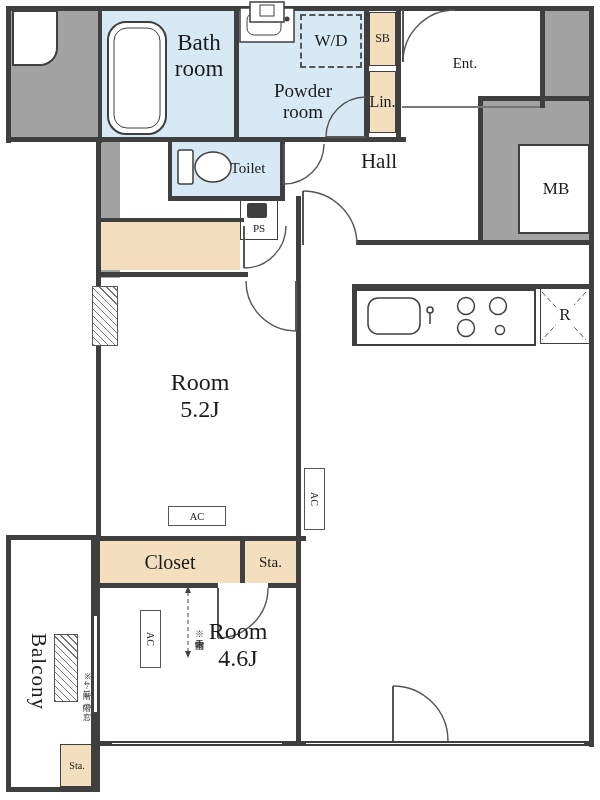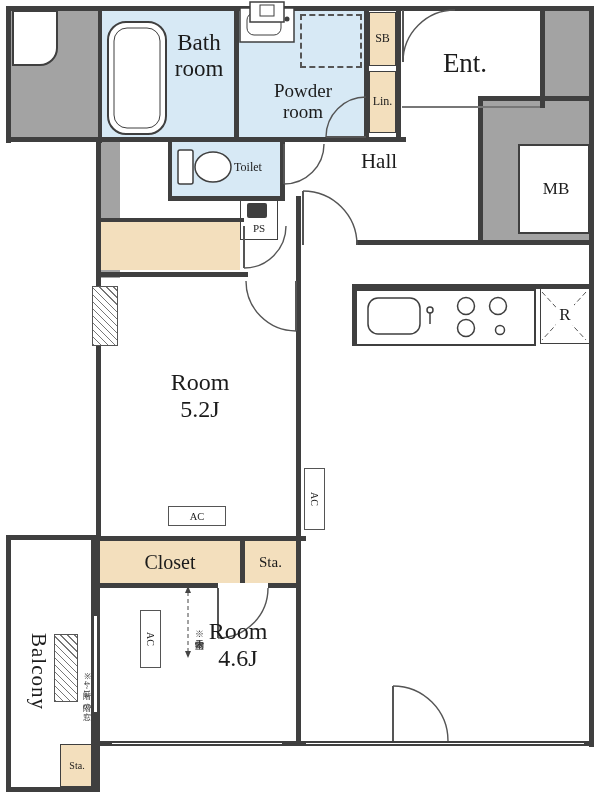--- a/index.html
+++ b/index.html
@@ -183,26 +183,27 @@
     <span>AC</span>
   </div>
   <div class="acbox vert" style="left:304px;top:468px;width:21px;height:62px;font-size:10px;">
     <span class="vert">AC</span>
   </div>
   <div class="acbox vert" style="left:140px;top:610px;width:21px;height:58px;font-size:10px;">
     <span class="vert">AC</span>
   </div>
 
   <div class="lbl" style="left:166px;top:30px;width:66px;height:50px;font-size:23px;flex-wrap:wrap;">Bath room</div>
+  <div class="lbl" style="left:300px;top:14px;width:62px;height:54px;font-size:17px;">W/D</div>
   <div class="lbl" style="left:369px;top:12px;width:27px;height:54px;font-size:12px;">SB</div>
-  <div class="lbl" style="left:369px;top:71px;width:27px;height:62px;font-size:12px;">Lin.</div>
-  <div class="lbl" style="left:430px;top:48px;width:70px;height:30px;font-size:27px;">Ent.</div>
+  <div class="lbl" style="left:369px;top:71px;width:27px;height:62px;font-size:16px;">Lin.</div>
+  <div class="lbl" style="left:430px;top:48px;width:70px;height:30px;font-size:15px;">Ent.</div>
   <div class="lbl" style="left:258px;top:76px;width:90px;height:50px;font-size:19px;flex-wrap:wrap;">Powder room</div>
   <div class="lbl" style="left:348px;top:148px;width:62px;height:28px;font-size:21px;">Hall</div>
-  <div class="lbl" style="left:218px;top:156px;width:60px;height:24px;font-size:12px;text-align:right;">Toilet</div>
+  <div class="lbl" style="left:218px;top:156px;width:60px;height:24px;font-size:15px;text-align:right;">Toilet</div>
   <div class="lbl" style="left:520px;top:176px;width:72px;height:26px;font-size:17px;">MB</div>
   <div class="lbl" style="left:240px;top:219px;width:38px;height:18px;font-size:11px;">PS</div>
   <div class="lbl" style="left:540px;top:302px;width:50px;height:26px;font-size:17px;">
     <span style="background:#fff;padding:0 3px;">R</span>
   </div>
   <div class="lbl col" style="left:128px;top:364px;width:144px;height:64px;font-size:24px;">
     <div>Room</div>
     <div>5.2J</div>
   </div>
   <div class="lbl" style="left:104px;top:548px;width:132px;height:28px;font-size:20px;">Closet</div>

